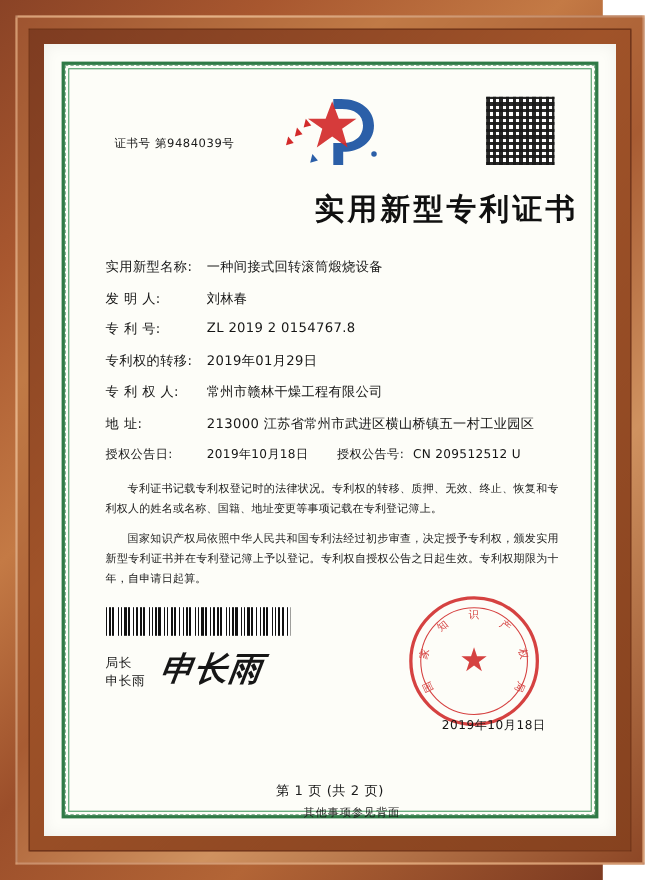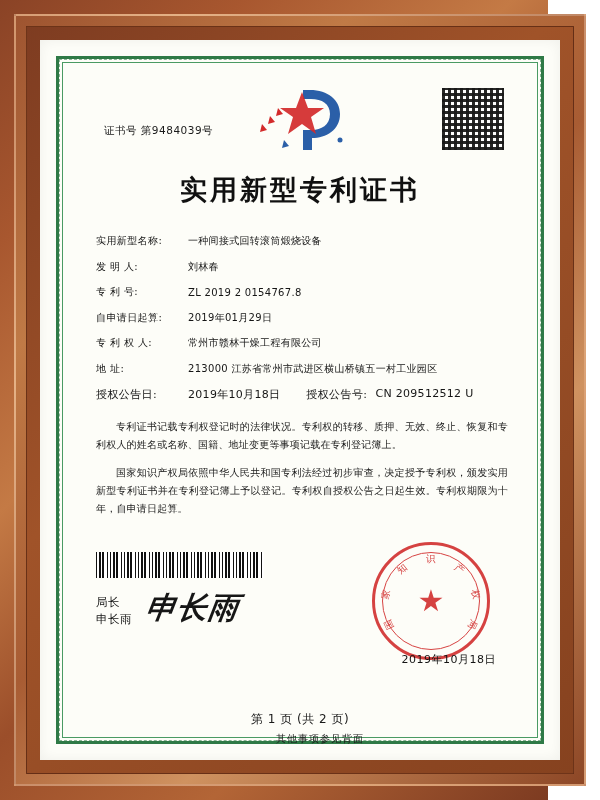--- a/index.html
+++ b/index.html
@@ -102,53 +102,53 @@
     background:
       repeating-linear-gradient(0deg, #111 0 3px, #fff 3px 6px),
       repeating-linear-gradient(90deg, #111 0 3px, #fff 3px 6px);
     background-blend-mode: multiply;
     opacity: 0.9;
   }
 
   
   .title {
     margin-top: 12px;
-    text-align: center;
+    text-align: right;
     font-family: "DejaVu Serif", serif;
     font-weight: bold;
     font-size: 27px;
     letter-spacing: 3px;
     color: #101010;
   }
 
   
   .fields {
     margin-top: 26px;
     padding-left: 22px;
     padding-right: 10px;
   }
   .field {
     display: flex;
-    align-items: center;
+    align-items: flex-start;
     margin-bottom: 11.5px;
-    font-size: 10px;
+    font-size: 12px;
     color: #151515;
     white-space: nowrap;
   }
   .f-label {
     width: 92px;
     flex: 0 0 92px;
     letter-spacing: 0.4px;
   }
   .f-value {
     letter-spacing: 0.3px;
   }
   .field-inline {
     display: flex;
-    align-items: flex-start;
+    align-items: center;
     margin-bottom: 11.5px;
     font-size: 11px;
     color: #151515;
     white-space: nowrap;
   }
   .f-label2 {
     margin-left: 26px;
     letter-spacing: 0.4px;
   }
 
@@ -316,21 +316,21 @@
         </div>
         <div class="field">
           <span class="f-label">发 明 人:</span>
           <span class="f-value">刘林春</span>
         </div>
         <div class="field">
           <span class="f-label">专 利 号:</span>
           <span class="f-value">ZL 2019 2 0154767.8</span>
         </div>
         <div class="field">
-          <span class="f-label">自申请日起算:</span>
+          <span class="f-label">专利权的转移:</span>
           <span class="f-value">2019年01月29日</span>
         </div>
         <div class="field">
           <span class="f-label">专 利 权 人:</span>
           <span class="f-value">常州市赣林干燥工程有限公司</span>
         </div>
         <div class="field">
           <span class="f-label">地        址:</span>
           <span class="f-value">213000  江苏省常州市武进区横山桥镇五一村工业园区</span>
         </div>

